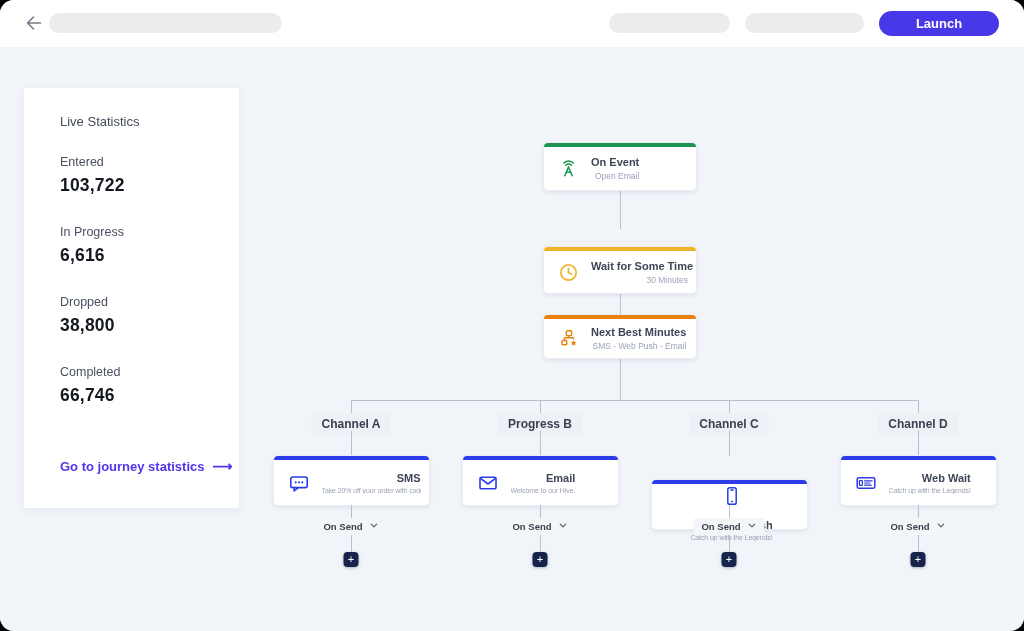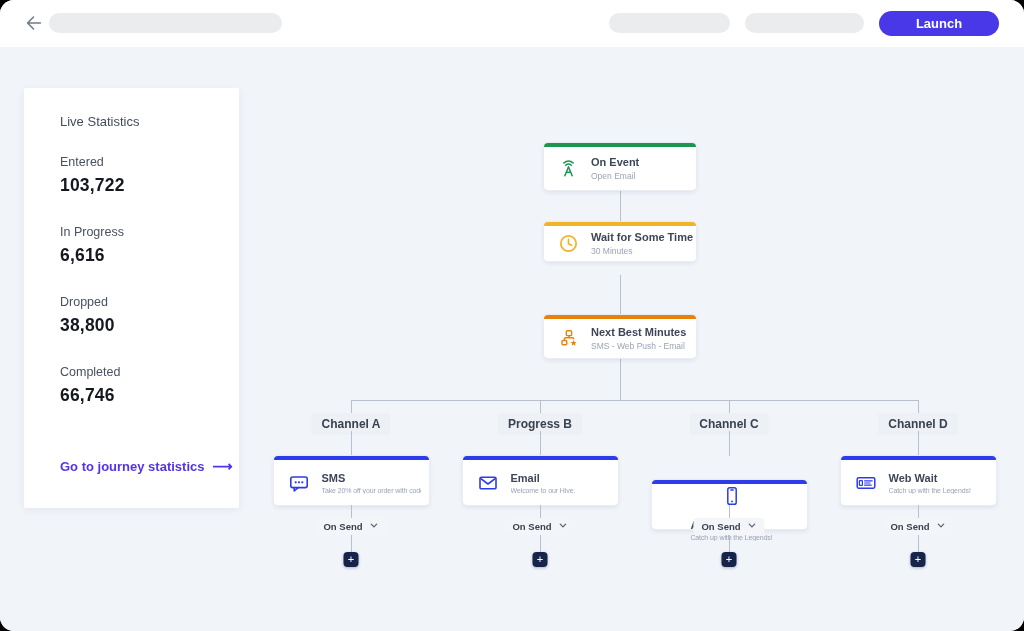--- a/index.html
+++ b/index.html
@@ -26,21 +26,21 @@
   .stat-value{font-size:17.5px;font-weight:700;color:#14181f;letter-spacing:.2px;}
   .stats-link{display:inline-flex;align-items:center;gap:8px;margin-top:23px;font-size:13px;font-weight:600;color:#5334eb;text-decoration:none;cursor:pointer;}
   .stats-link .arrow{font-size:14px;}
 
   
   .line{position:absolute;background:#b9c0cd;}
   .vline{width:1px;}
   .hline{height:1px;}
 
   
-  .node{position:absolute;background:#fff;border-radius:4px;box-shadow:0 0 0 1px #e9ecf2,0 2px 5px rgba(25,39,80,0.10);display:flex;align-items:center;gap:11px;box-sizing:border-box;padding:4px 8px 0 13px;cursor:pointer;}
+  .node{position:absolute;background:#fff;border-radius:4px;box-shadow:0 0 0 1px #e9ecf2,0 2px 5px rgba(25,39,80,0.10);display:flex;align-items:center;gap:11px;box-sizing:border-box;padding:4px 8px 0 13px;cursor:pointer;text-align:right;}
   .node .accent{position:absolute;top:0;left:0;right:0;height:4px;border-radius:4px 4px 0 0;}
   .accent-green{background:#1d9550;}
   .accent-yellow{background:#f0b429;}
   .accent-orange{background:#e8820d;}
   .accent-blue{background:#2c3ce8;}
   .node .nicon{flex:0 0 auto;display:flex;align-items:center;justify-content:center;}
   .node .ntext{min-width:0;}
   .node .ntitle{font-size:11px;font-weight:600;color:#3d4657;margin-bottom:3px;white-space:nowrap;}
   .node .nsub{font-size:8.5px;color:#9aa3b5;white-space:nowrap;overflow:hidden;}
   .branch-node .nsub{font-size:7px;letter-spacing:-.1px;}
@@ -114,21 +114,21 @@
             <path d="M12 10.5 L15.8 19.5"></path>
             <path d="M10 15.8 L14 15.8"></path>
         </svg>
       </span>
       <div class="ntext">
         <div class="ntitle">On Event</div>
         <div class="nsub">Open Email</div>
       </div>
     </div>
 
-    <div class="node main-node" style="top:175px;height:39px;">
+    <div class="node main-node" style="top:200px;height:46px;">
       <div class="accent accent-yellow"></div>
       <span class="nicon">
         <svg width="23" height="23" viewBox="0 0 24 24" fill="none" stroke="#f0b429" stroke-width="1.8" stroke-linecap="round" stroke-linejoin="round">
           <circle cx="12" cy="12" r="8"></circle>
             <path d="M12 7.8 V12.2 L15.2 13.8"></path>
         </svg>
       </span>
       <div class="ntext">
         <div class="ntitle">Wait for Some Time</div>
         <div class="nsub">30 Minutes</div>

